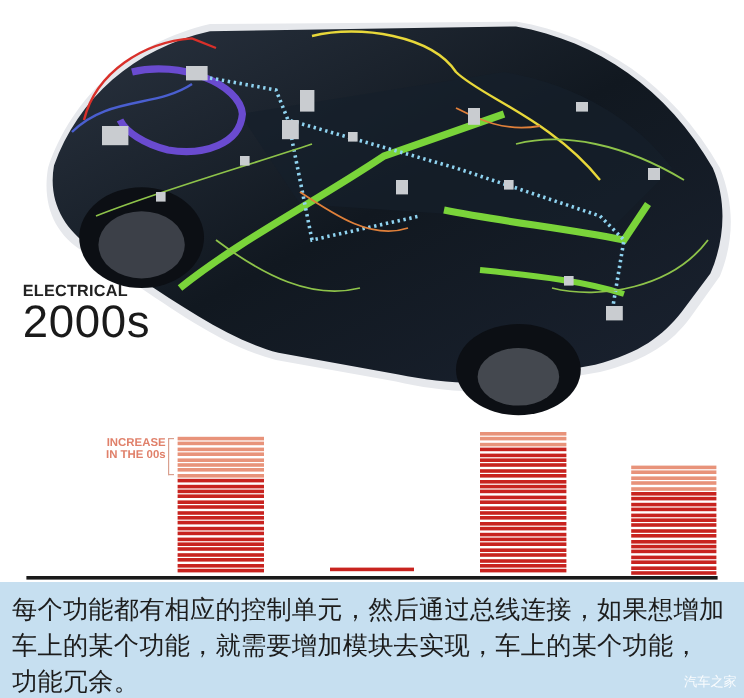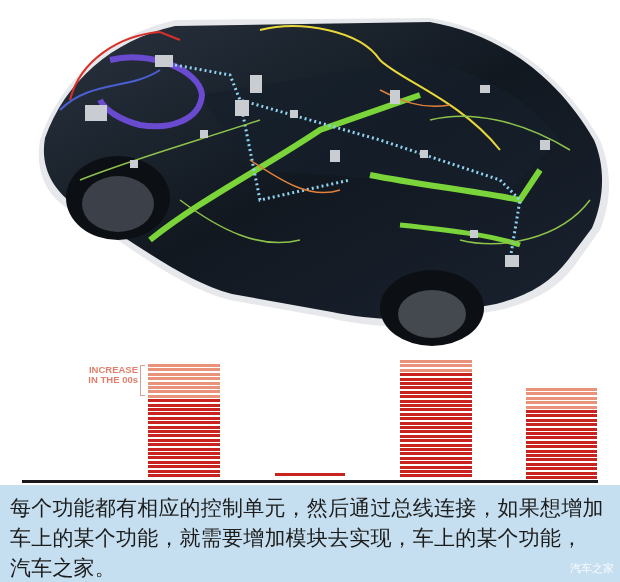--- a/index.html
+++ b/index.html
@@ -72,20 +72,22 @@
         <rect x="200" y="130" width="8" height="8"></rect>
       <rect x="290" y="110" width="8" height="8"></rect>
         <rect x="420" y="150" width="8" height="8"></rect>
       <rect x="130" y="160" width="8" height="8"></rect>
         <rect x="470" y="230" width="8" height="8"></rect>
     </g>
   </svg>
 </div>
 
 <div class="title-block">
+  <div class="title-small">ELECTRICAL</div>
+  <div class="title-big">2000s</div>
 </div>
 
 <div class="increase-label">
   <div>INCREASE</div>
   <div>IN THE 00s</div>
 </div>
 <div class="bracket"></div>
 
 <div id="bars">
     <div class="bar" style="left: 148px; width: 72px; top: 364px; height: 115px;">
@@ -171,16 +173,16 @@
       <div class="stripe" style="top: 83.6px; background: rgb(200, 35, 31);"></div>
       <div class="stripe" style="top: 88px; background: rgb(200, 35, 31);"></div>
     </div>
   </div>
 <div class="baseline"></div>
 
 <div class="caption">
   <div class="caption-text">
     <div>每个功能都有相应的控制单元，然后通过总线连接，如果想增加</div>
     <div>车上的某个功能，就需要增加模块去实现，车上的某个功能，</div>
-    <div>汽车之家。</div>
+    <div>功能冗余。</div>
   </div>
   <div class="watermark">汽车之家</div>
 </div>
 
 </body></html>

